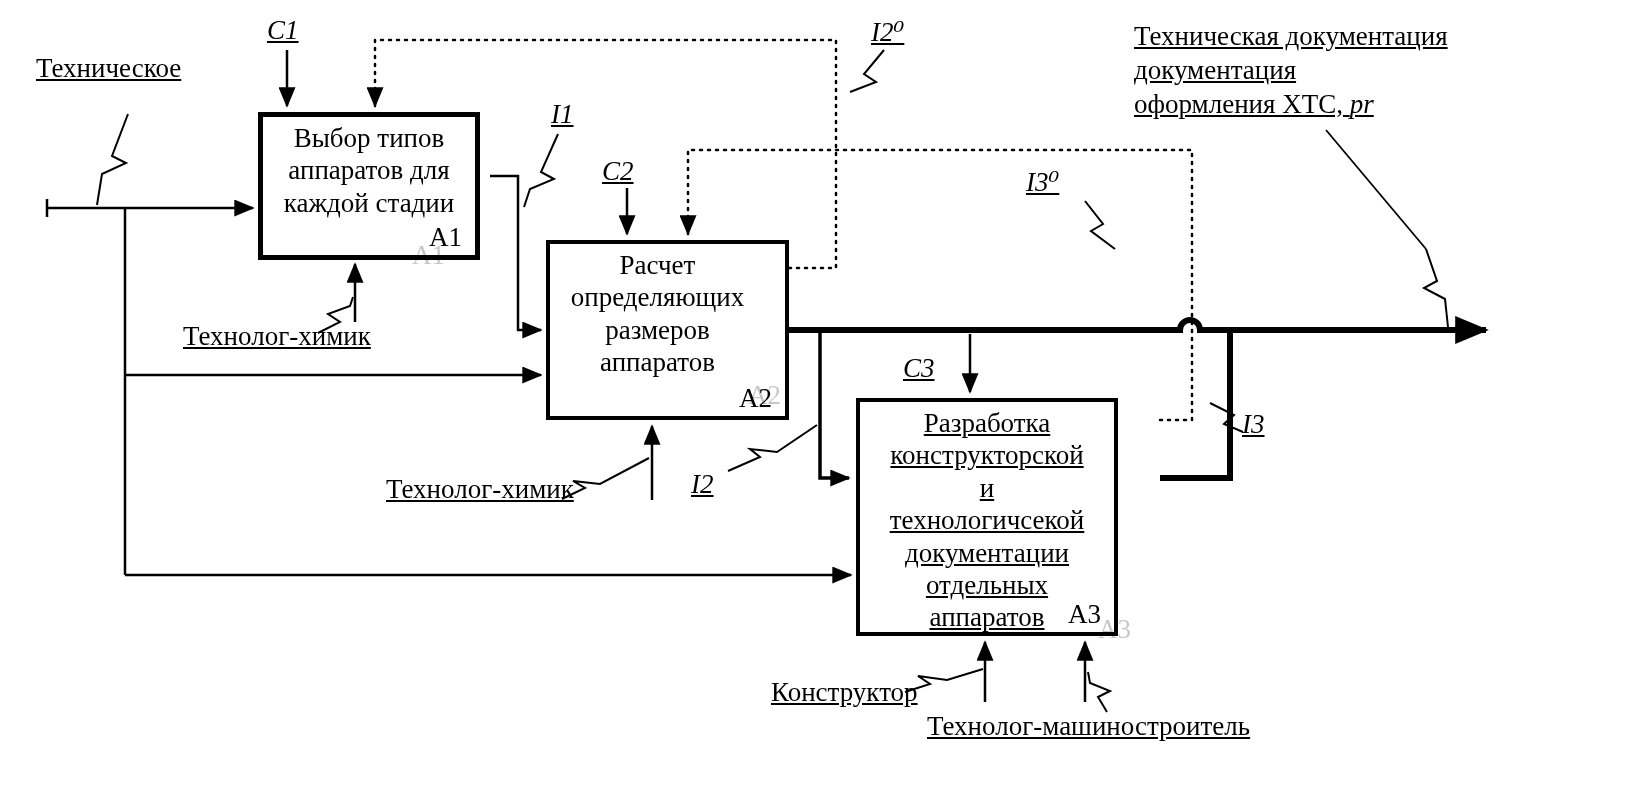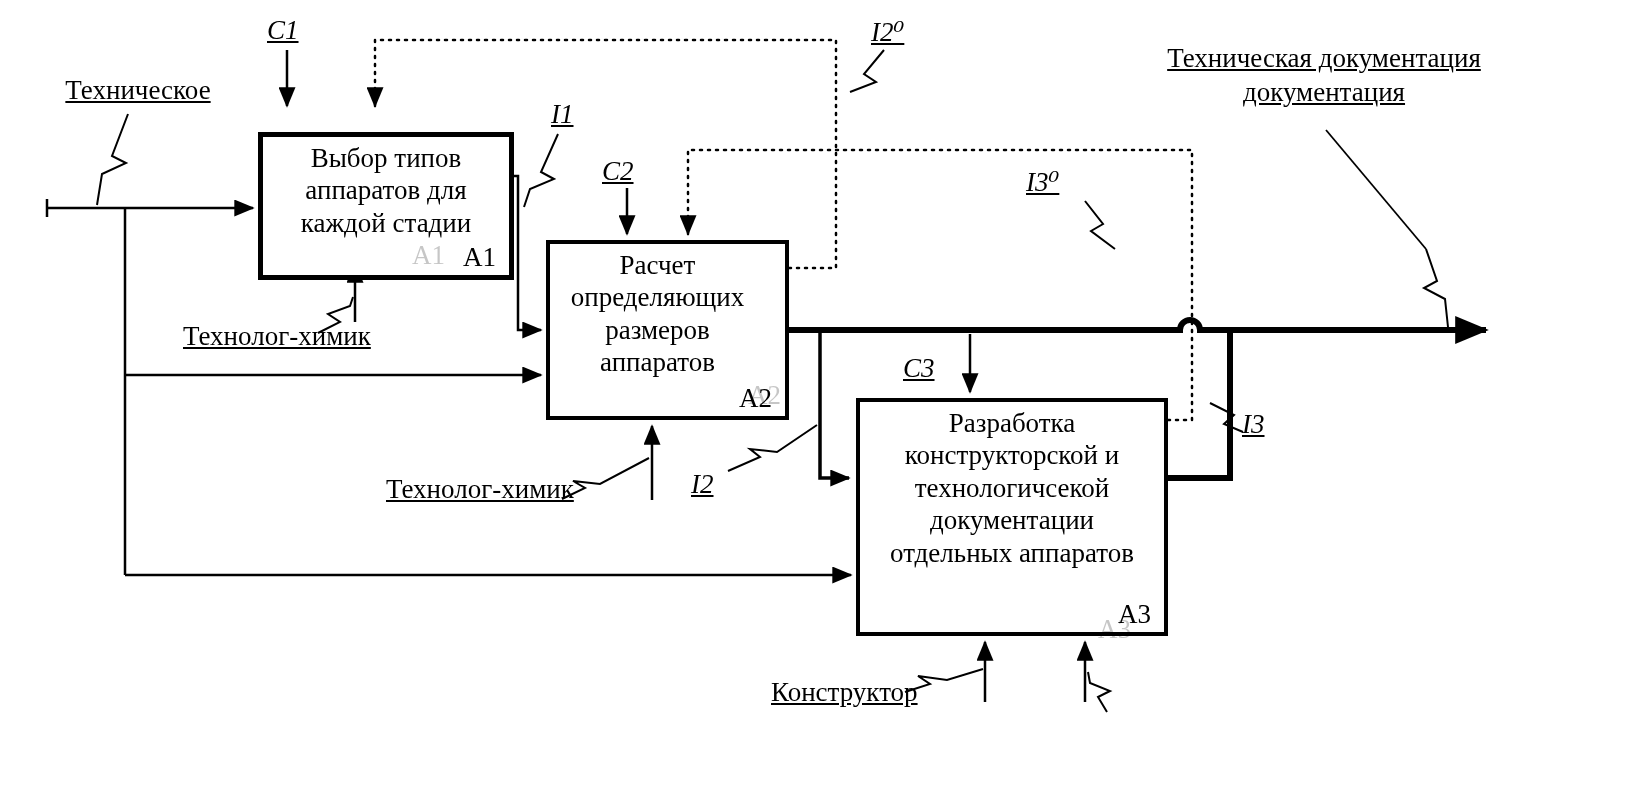--- a/index.html
+++ b/index.html
@@ -3,27 +3,27 @@
 <meta charset="utf-8">
 <style>
   html,body{margin:0;padding:0;background:#fff;}
   #stage{position:relative;width:1643px;height:802px;background:#fff;
     font-family:"Liberation Serif","DejaVu Serif",serif;color:#000;overflow:hidden;}
   #arrows{position:absolute;left:0;top:0;z-index:1;}
   .box{position:absolute;z-index:2;background:#fff;border:4px solid #000;
     box-sizing:border-box;text-align:center;font-size:27px;line-height:1.2;}
   .box .btext{padding-top:5px;}
   .box .code{position:absolute;right:13px;bottom:2px;font-style:normal;}
-  #box-a1{left:258px;top:112px;width:256px;height:148px;border-width:5px;margin-top:20px;}
+  #box-a1{left:258px;top:112px;width:222px;height:148px;border-width:5px;}
   #box-a2{left:546px;top:240px;width:243px;height:180px;}
   #box-a2 .btext{padding-right:20px;}
-  #box-a3{left:856px;top:398px;width:312px;height:238px;}
+  #box-a3{left:856px;top:398px;width:262px;height:238px;text-decoration:underline;}
   #box-a3 .btext{padding-left:27px;padding-right:27px;}
   .lbl{position:absolute;z-index:2;font-size:27px;line-height:1.25;white-space:nowrap;text-decoration:underline;}
-  .ctr{text-align:center;white-space:normal;margin-top:22px;}
+  .ctr{white-space:normal;}
   .it{font-style:italic;}
   .ghost{position:absolute;z-index:3;font-size:27px;color:#000;opacity:.22;}
 </style>
 </head>
 <body>
 
 <div id="stage">
 
   <svg id="arrows" width="1643" height="802" viewBox="0 0 1643 802">
     <defs>
@@ -97,29 +97,31 @@
   <div class="ghost" style="left:748px;top:380px;">А2</div>
   <div class="ghost" style="left:1098px;top:614px;">А3</div>
 
   <div class="lbl ctr" style="left:36px;top:52px;width:204px;">
     <div>Техническое</div>
   </div>
 
   <div class="lbl ctr" style="left:1134px;top:20px;width:380px;">
     <div>Техническая документация</div>
     <div>документация</div>
+    <div><span>оформления ХТС, </span><span class="it">pr</span></div>
   </div>
 
   <div class="lbl it" style="left:267px;top:14px;">C1</div>
   <div class="lbl it" style="left:602px;top:155px;text-align:center;">C2</div>
   <div class="lbl it" style="left:903px;top:352px;">C3</div>
 
   <div class="lbl it" style="left:551px;top:98px;text-align:center;">I1</div>
   <div class="lbl it" style="left:691px;top:468px;">I2</div>
   <div class="lbl it" style="left:1242px;top:408px;">I3</div>
   <div class="lbl it" style="left:871px;top:16px;">I2⁰</div>
   <div class="lbl it" style="left:1026px;top:166px;">I3⁰</div>
 
   <div class="lbl" style="left:183px;top:320px;">Технолог-химик</div>
   <div class="lbl" style="left:386px;top:473px;">Технолог-химик</div>
   <div class="lbl" style="left:727px;top:676px;margin-left:44px;">Конструктор</div>
+  <div class="lbl" style="left:927px;top:710px;">Технолог-машиностроитель</div>
 
 </div>
 
 </body></html>

